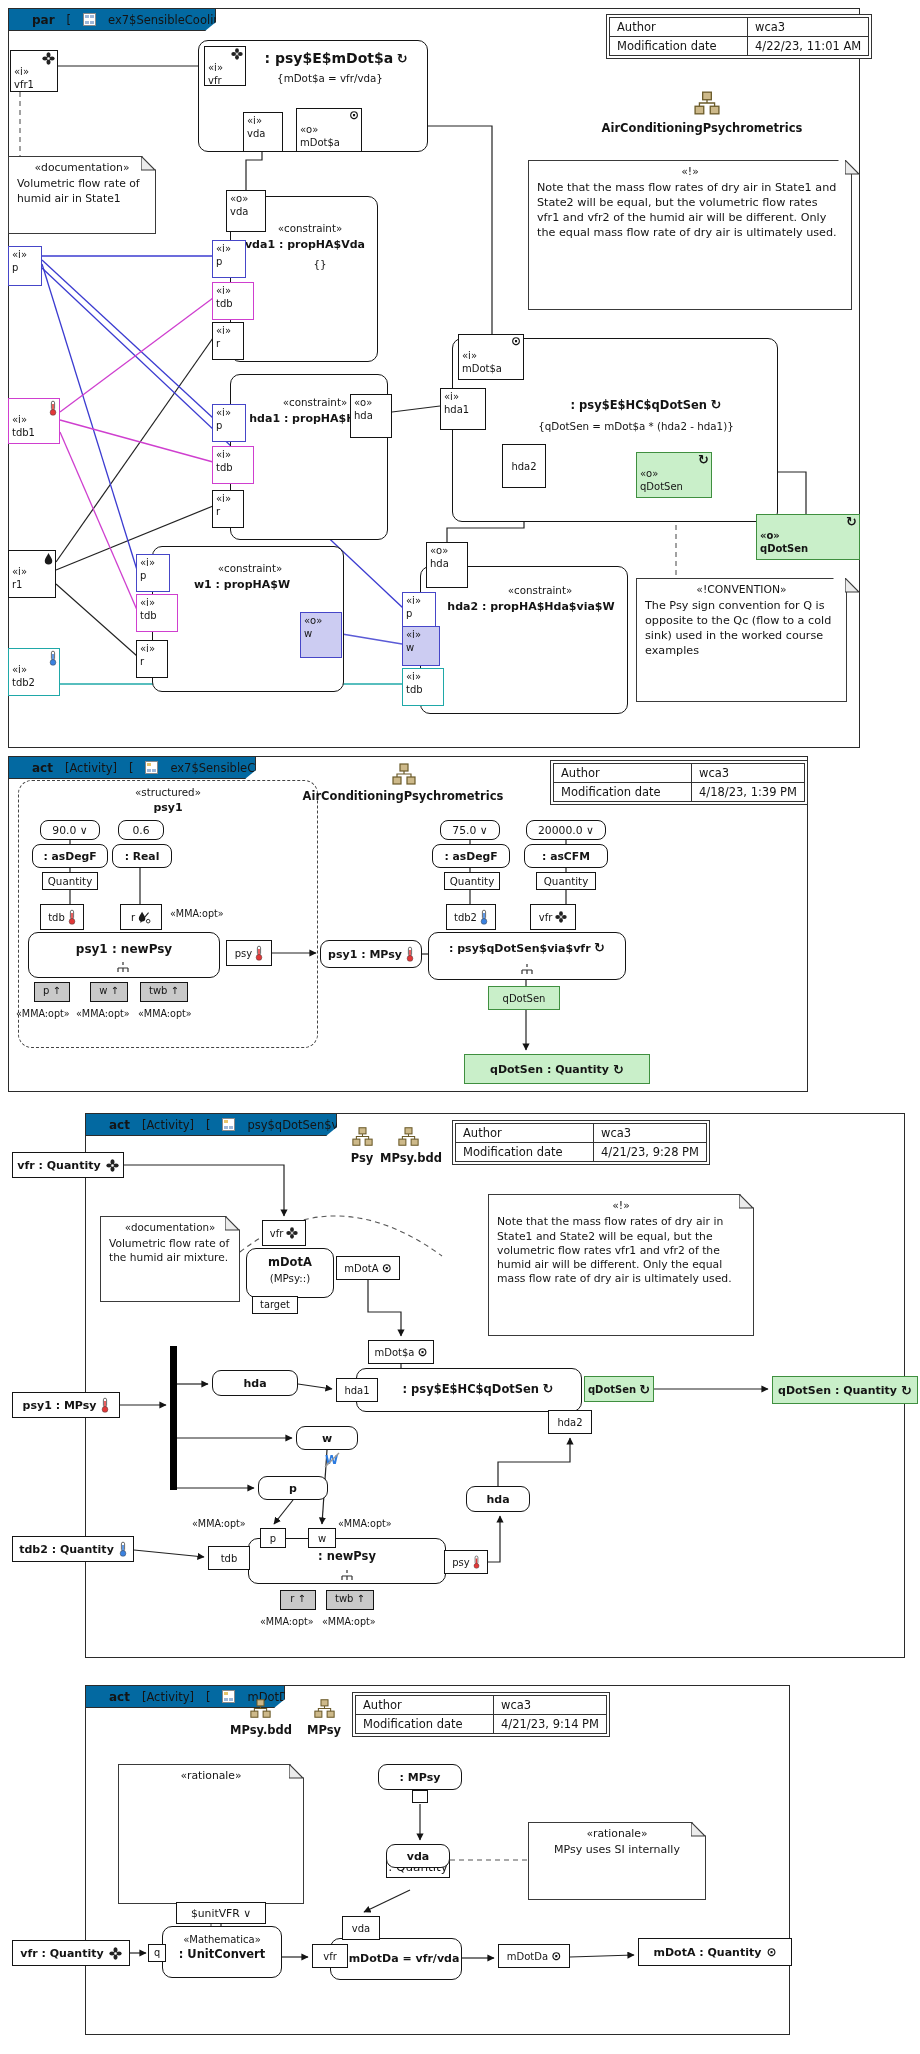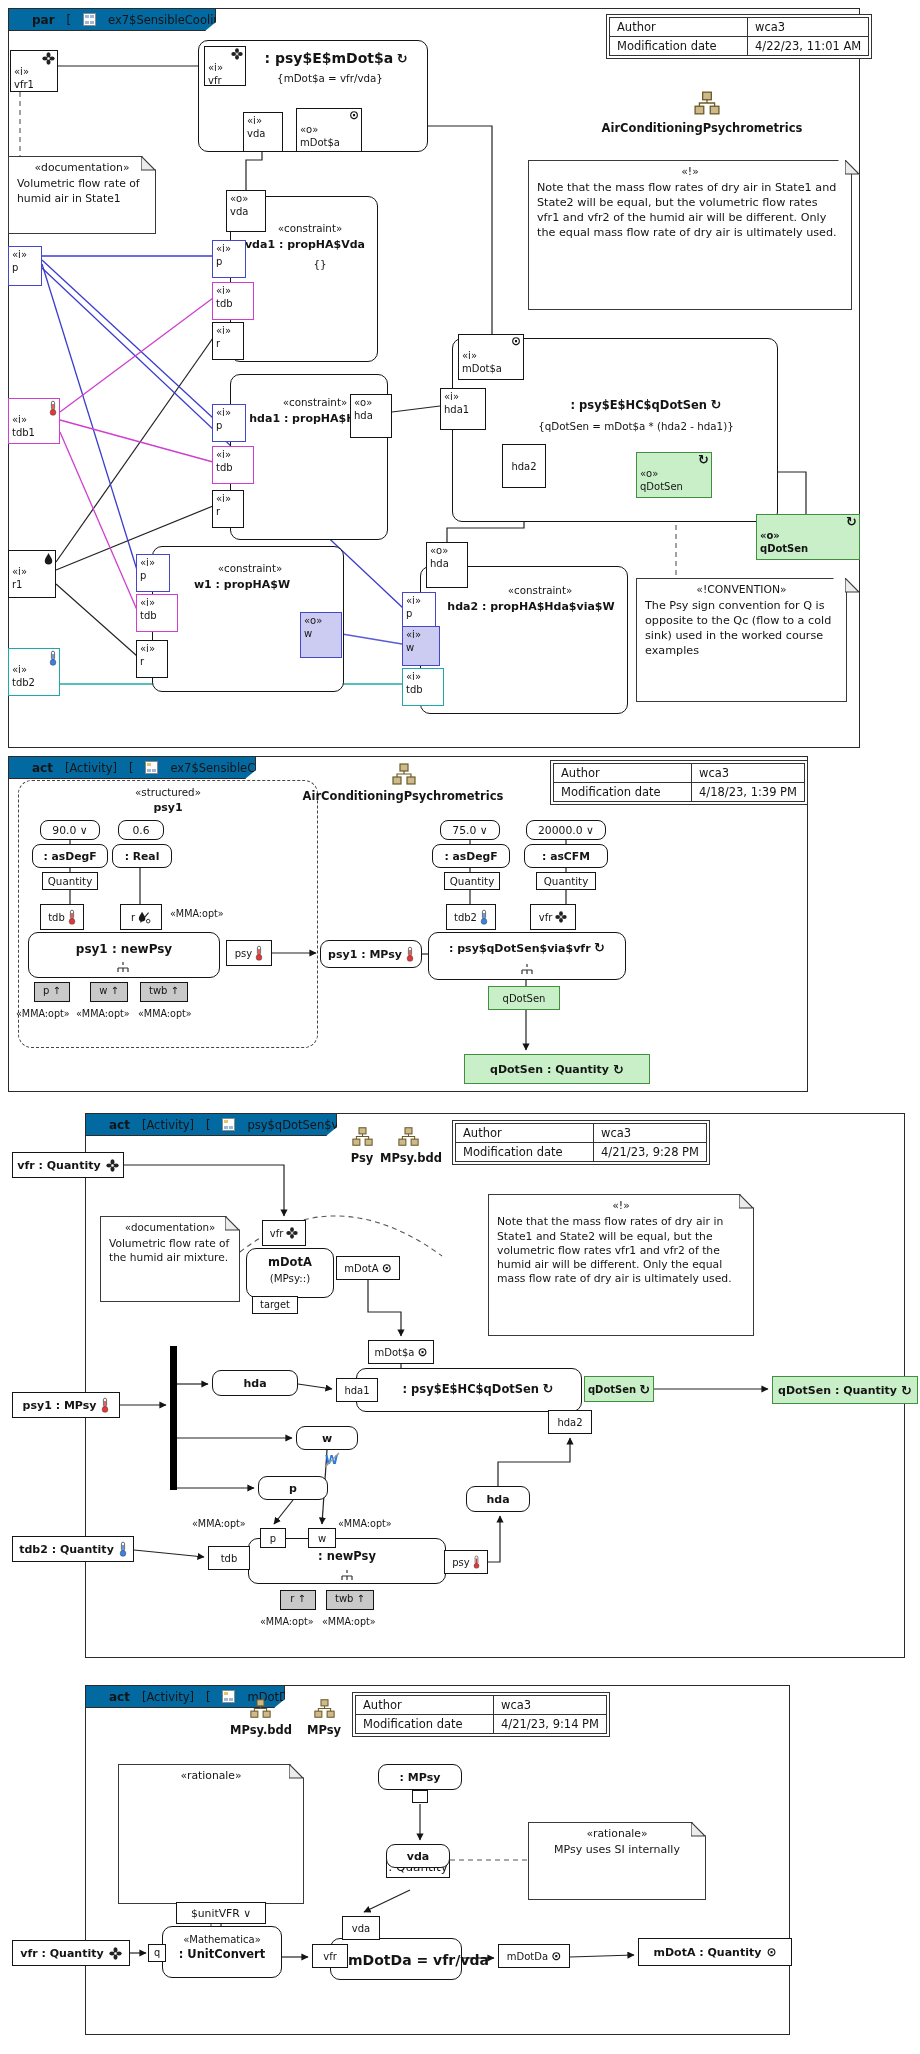--- a/index.html
+++ b/index.html
@@ -777,21 +777,21 @@
       </svg></span>
 </div>
 
 <div class="pin c" style="left:342px;top:1916px;width:38px;height:24px">
     <span>vda</span>
   </div>
 <div class="pin c" style="left:312px;top:1944px;width:36px;height:24px">
     <span>vfr</span>
   </div>
 <div class="blk" style="left:330px;top:1938px;width:132px;height:42px"></div>
-<div class="lbl ctr bold" style="left:348px;top:1952px;width:112px;font-size:14px">mDotDa = vfr/vda</div>
+<div class="lbl ctr bold" style="left:348px;top:1952px;width:112px;font-size:11px">mDotDa = vfr/vda</div>
 <div class="pin c" style="left:498px;top:1944px;width:72px;height:24px">
   <span>mDotDa</span>
   <span class="tgt">⊙</span>
 </div>
 <div class="inparam" style="left:638px;top:1938px;width:154px;height:28px">
   <span>mDotA : Quantity</span>
   <span class="tgt">⊙</span>
 </div>
 
 </body></html>

